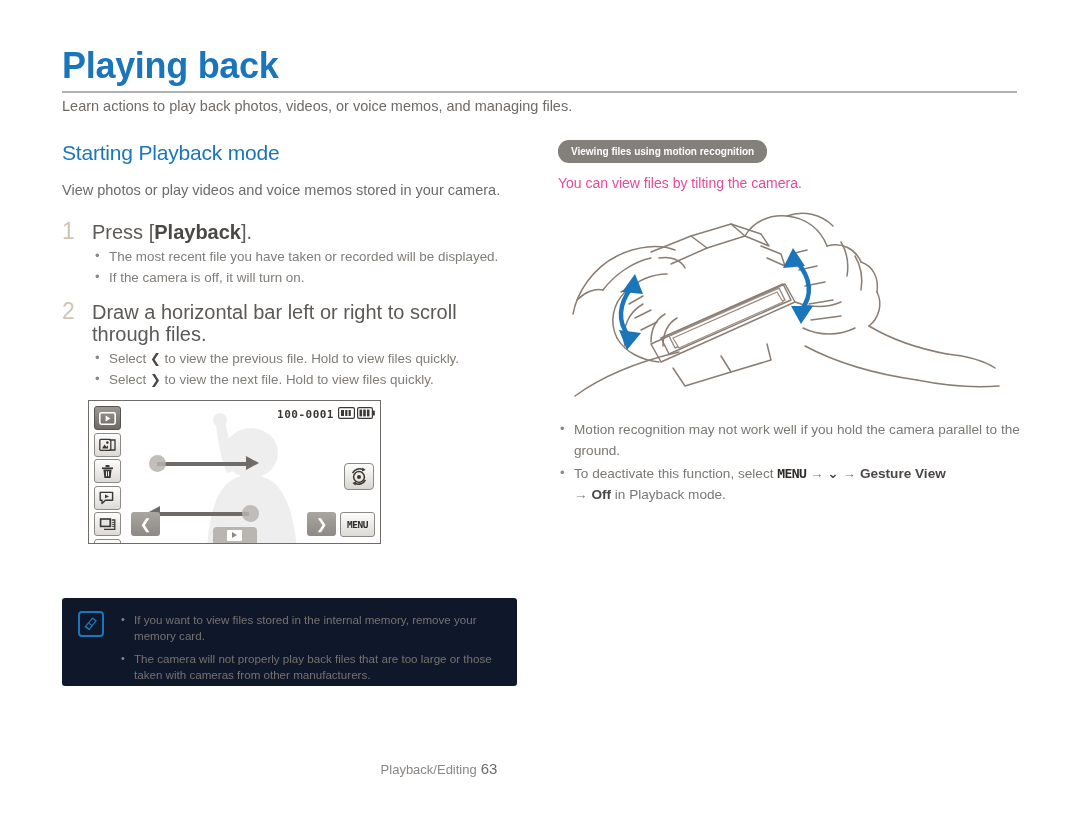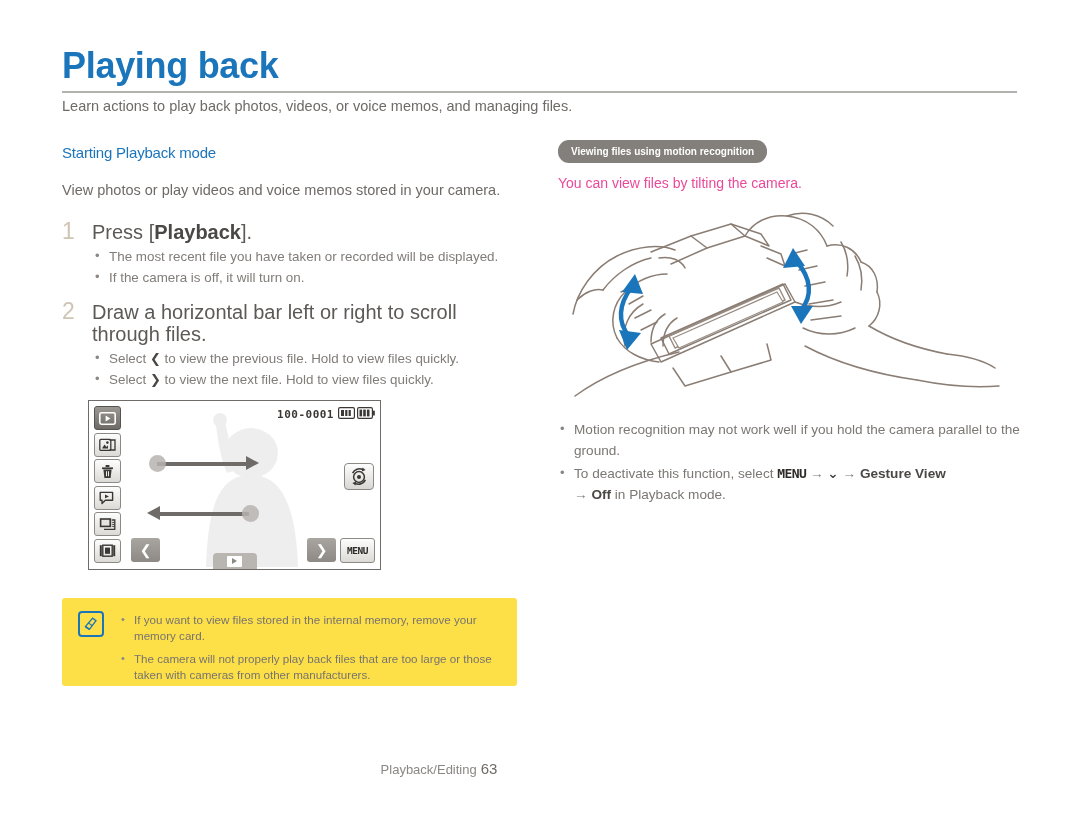--- a/index.html
+++ b/index.html
@@ -30,21 +30,21 @@
   .subtitle{
     position:absolute;left:62px;top:96px;
     font-size:14.5px;color:#6e6a67;line-height:20px;
   }
 
   
   .col-left{position:absolute;left:62px;top:140px;width:460px;}
   .col-right{position:absolute;left:558px;top:140px;width:460px;}
 
   .h2{
-    font-size:15px;color:#1b75bb;font-weight:normal;
+    font-size:21px;color:#1b75bb;font-weight:normal;
     margin:0 0 14px 0;line-height:26px;letter-spacing:-0.2px;
   }
   .lead{
     font-size:14.5px;line-height:21px;margin:0 0 20px 0;color:#6e6a67;
   }
 
   
   .step{position:relative;margin-bottom:4px;}
   .step-num{
     position:absolute;left:0;top:-3px;
@@ -63,21 +63,21 @@
   .bullets li:before{
     content:"\2022";position:absolute;left:3px;top:-1px;
     font-size:13px;color:#8a8683;
   }
   .gly{font-size:13px;font-weight:bold;color:#4a4745;
        display:inline-block;vertical-align:baseline;}
 
   
   .lcd-wrap{position:absolute;left:88px;top:400px;width:295px;height:172px;}
   .lcd{
-    position:absolute;left:0;top:0;width:293px;height:170px;
+    position:absolute;left:0;top:0;width:293px;height:144px;
     border:1.5px solid #6f6b68;background:#ffffff;
     box-sizing:border-box;overflow:hidden;
   }
   .silhouette{
     position:absolute;left:36%;top:6px;width:115px;height:160px;
     opacity:.30;
   }
   .lcd-fileno{
     position:absolute;right:46px;top:7px;
     font-family:"DejaVu Sans Mono","Liberation Mono",monospace;
@@ -135,21 +135,21 @@
   .drag-arrow{position:absolute;height:8px;}
   .drag-arrow .bar{position:absolute;top:2.5px;height:4px;background:#6e6b68;}
   .drag-knob{
     position:absolute;top:-4px;width:17px;height:17px;border-radius:50%;
     background:#b6b3b0;opacity:.85;
   }
 
   
   .memo{
     position:absolute;left:62px;top:598px;width:455px;height:88px;
-    background:#fde047;border-radius:3px;box-sizing:border-box;
+    background:#0f172a;border-radius:3px;box-sizing:border-box;
     padding:14px 16px 14px 58px;
   }
   .memo-icon{
     position:absolute;left:16px;top:13px;width:26px;height:26px;
     border:2px solid #1b75bb;border-radius:4px;
     display:flex;align-items:center;justify-content:center;box-sizing:border-box;
   }
   .memo ul{list-style:none;margin:0;padding:0;}
   .memo li{
     position:relative;padding-left:14px;

